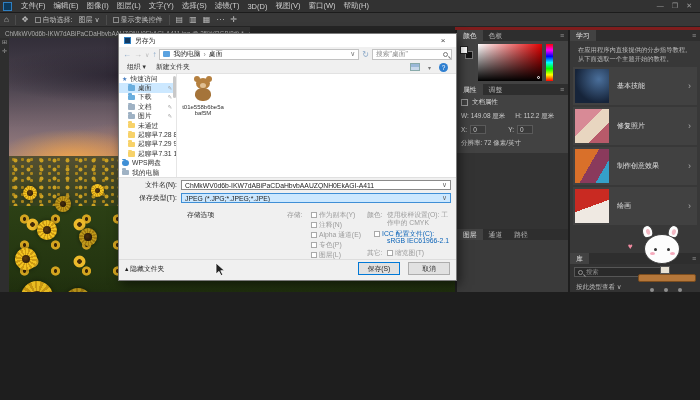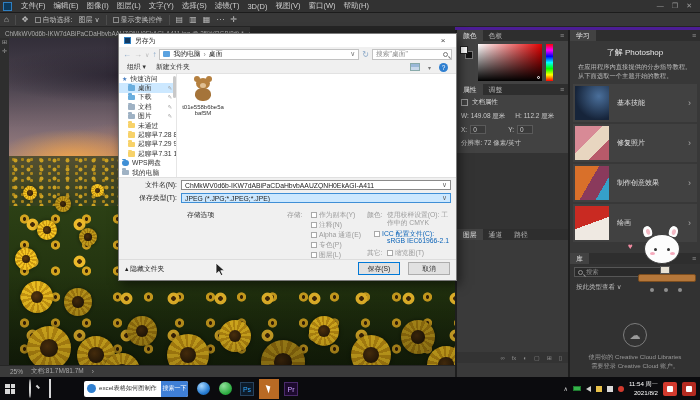--- a/index.html
+++ b/index.html
@@ -1,18 +1,18 @@
 <!DOCTYPE html>
 <html><head>
 <meta charset="utf-8">
 <style>
   * { margin:0; padding:0; box-sizing:border-box; }
   html,body { width:700px; height:400px; overflow:hidden; background:#1e1e1e;
     font-family:"Liberation Sans","DejaVu Sans",sans-serif; }
-  #app { position:relative; width:700px; height:400px; background:#4c1d95; overflow:hidden; }
+  #app { position:relative; width:700px; height:292px; background:#7f1d1d; overflow:hidden; }
   .abs { position:absolute; }
 
   
   .menubar { left:0; top:0; width:700px; height:13px; background:#323232; display:flex; align-items:center;
     font-size:7.5px; color:#cfcfcf; z-index:4; border-bottom:1px solid #1c1c1c; }
   .ps-logo { width:9px; height:9px; background:#0d3a5c; border:1px solid #2f7fc1; margin:0 5px 0 3px; }
   .menubar .mi { padding:0 4px; white-space:nowrap; }
   .winctl { margin-left:auto; display:flex; gap:8px; padding-right:8px; color:#9a9a9a; font-size:7px; }
 
   
@@ -366,21 +366,20 @@
       <span>▯</span>
     </div>
   </div>
 
   <div class="abs rightcol">
     <div class="ptabs">
       <span class="ptab active">学习</span>
       <span class="pmenu">≡</span>
     </div>
     <div class="learnbody">
-      <div class="learn-title">了解 Photoshop</div>
       <div class="learn-desc">在应用程序内直接提供的分步指导教程。从下面选取一个主题开始的教程。</div>
       <div class="learn-item">
         <span class="li-thumb th0"></span>
         <span class="li-label">基本技能</span>
         <span class="li-chev">›</span>
       </div>
       <div class="learn-item">
         <span class="li-thumb th1"></span>
         <span class="li-label">修复照片</span>
         <span class="li-chev">›</span>

